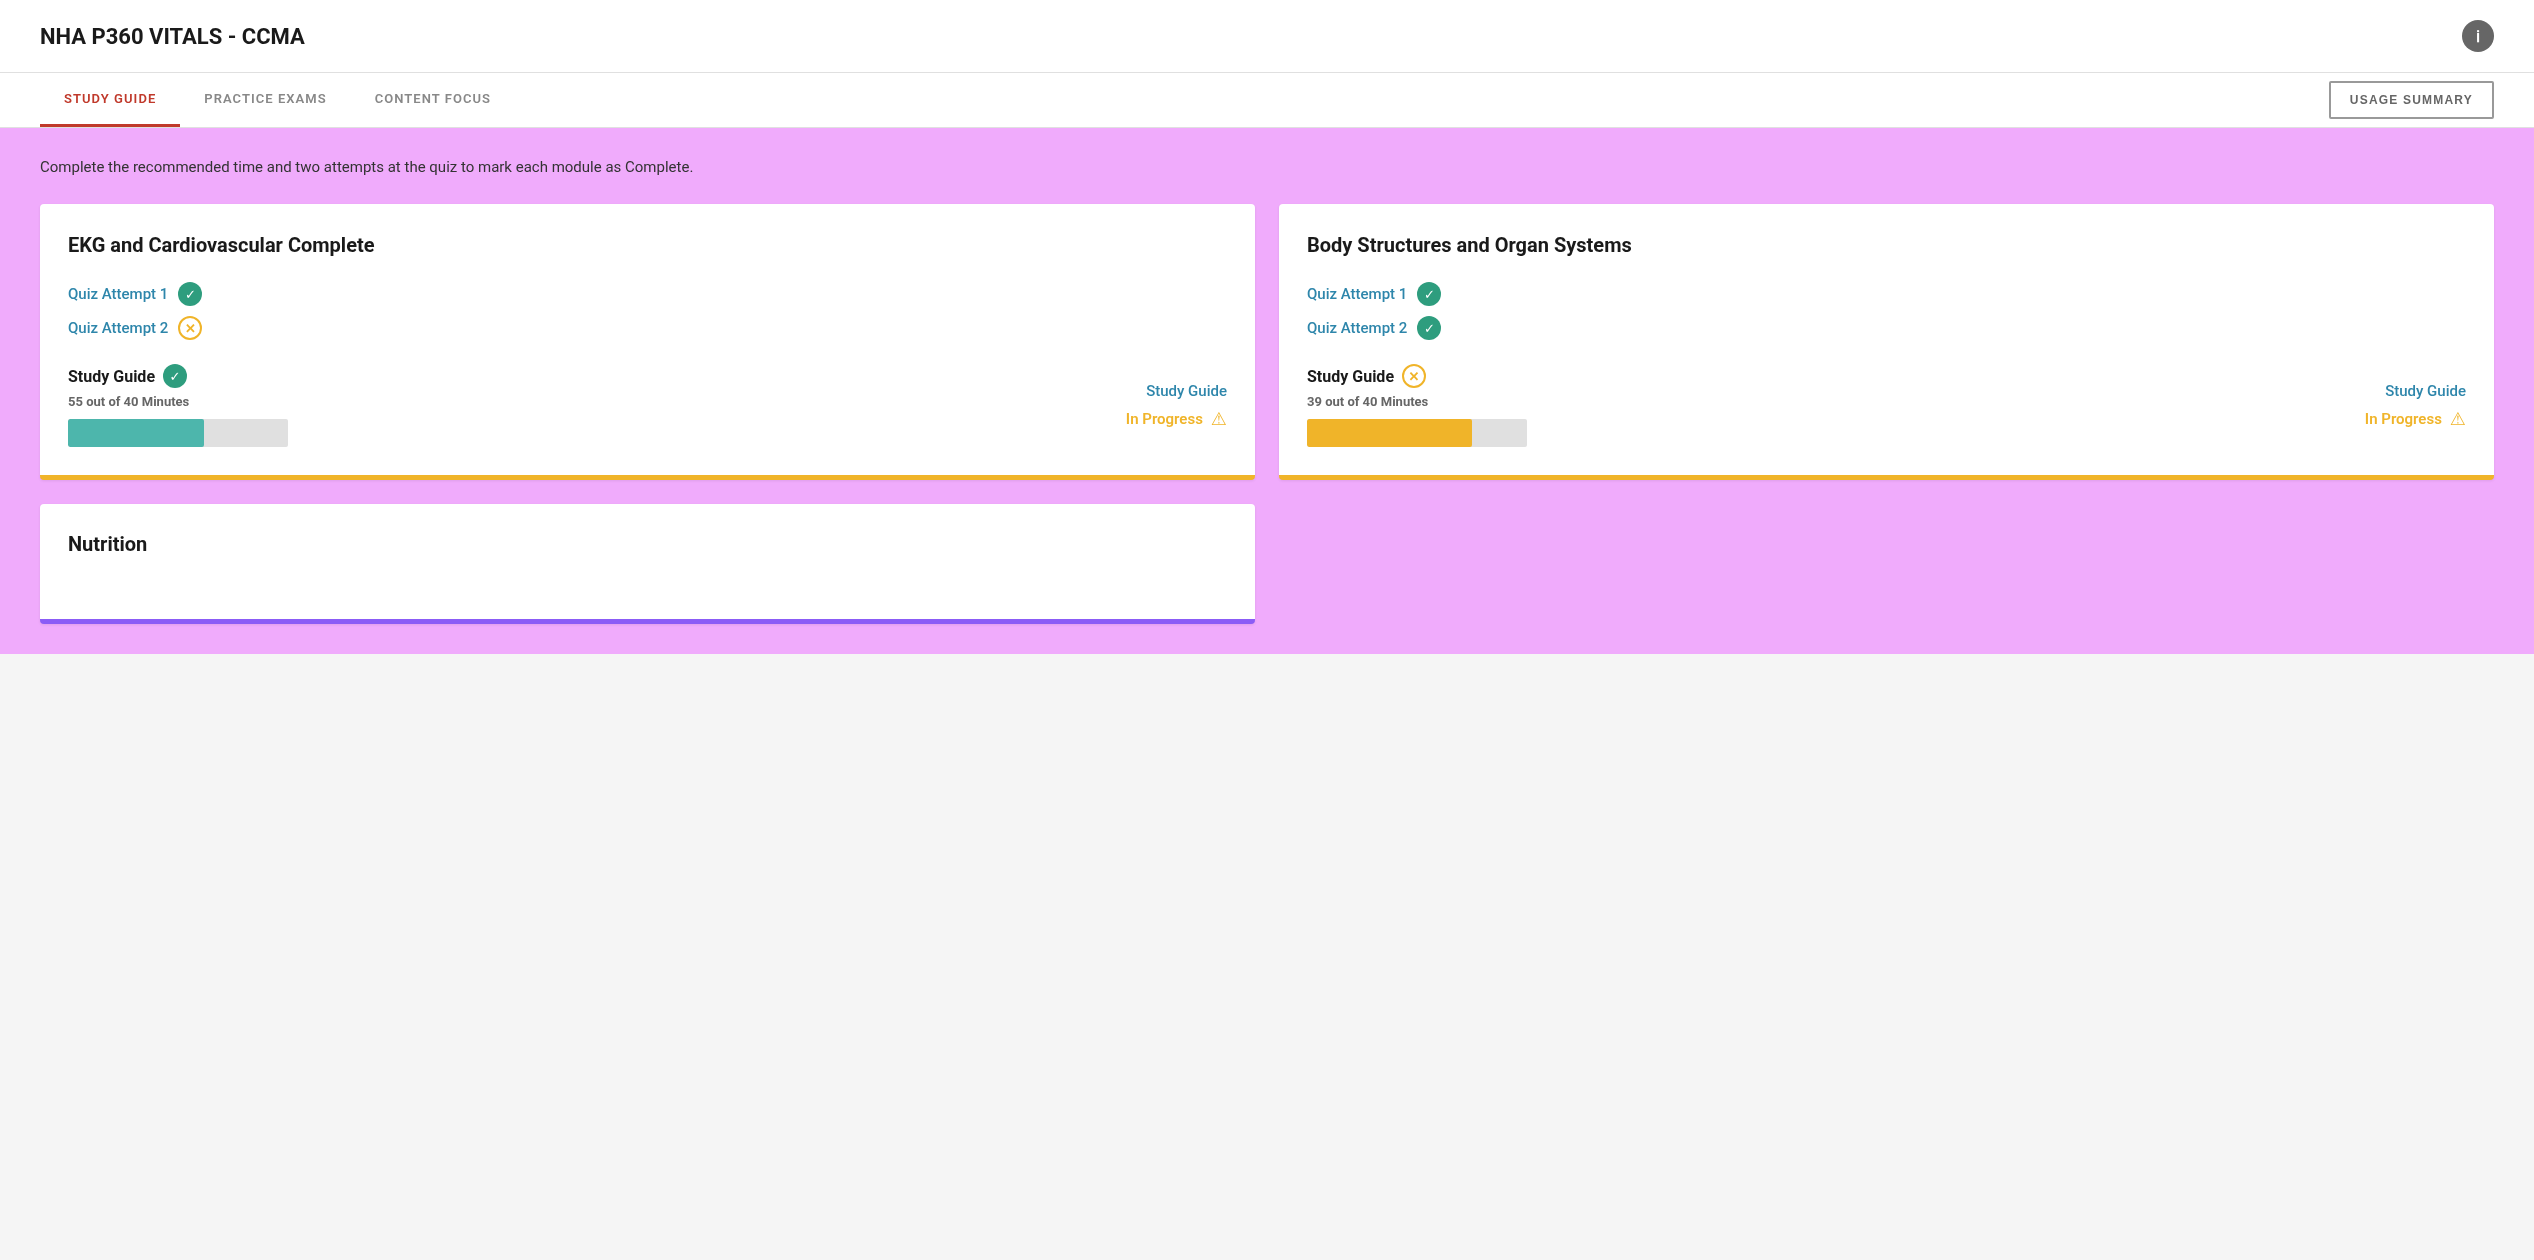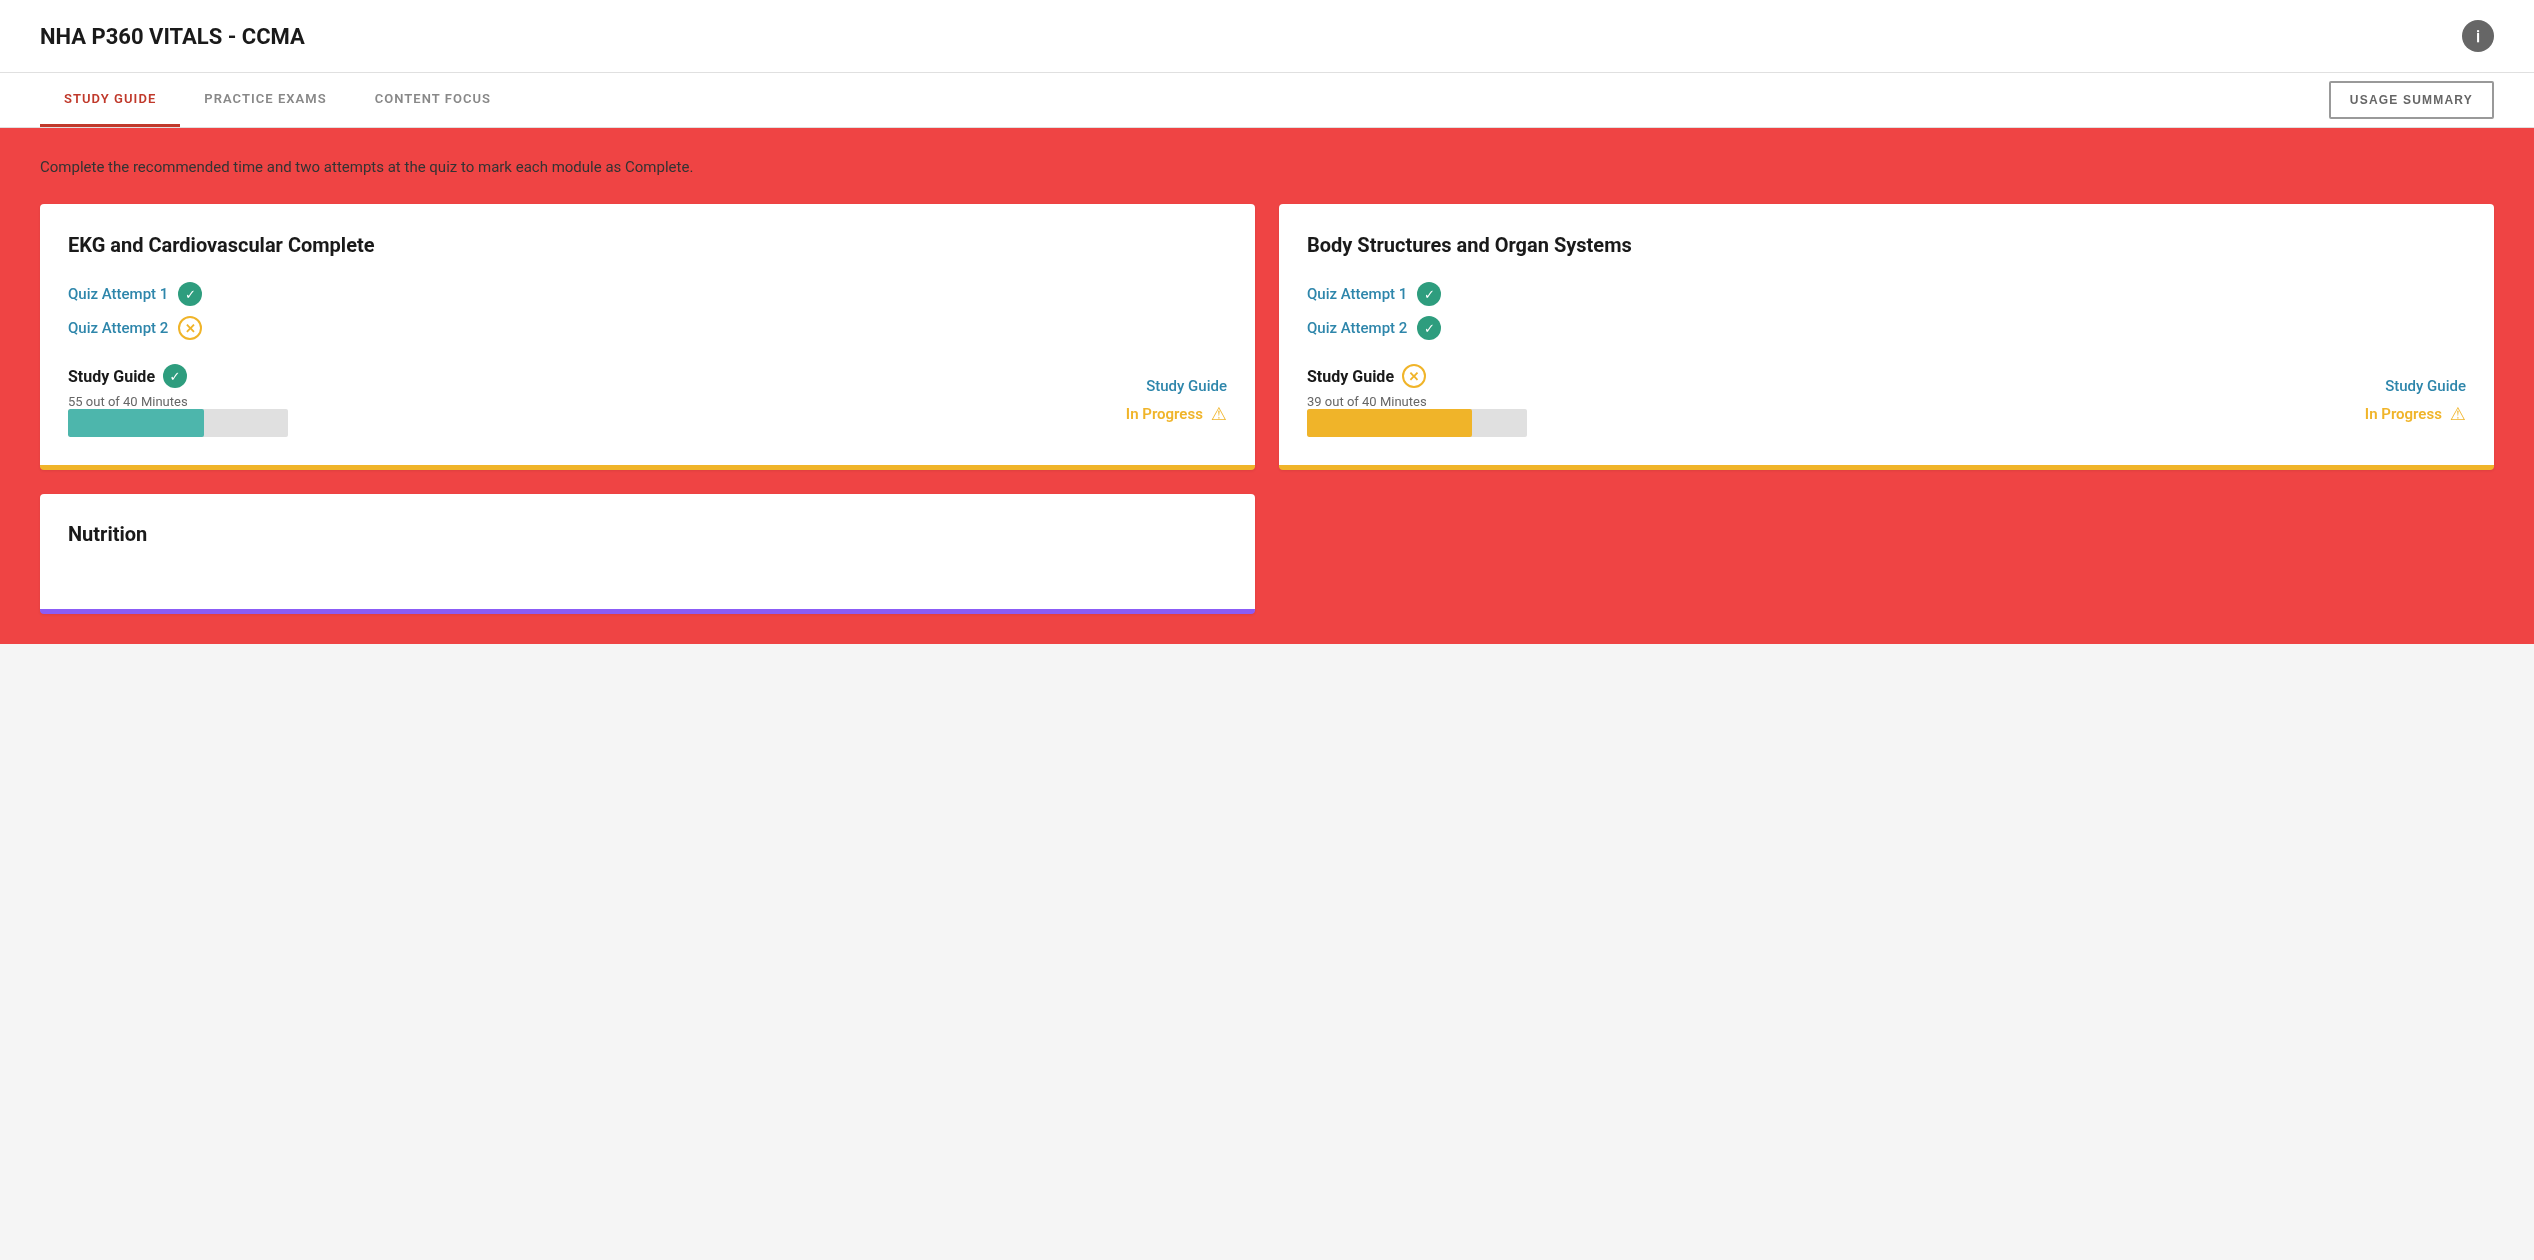--- a/index.html
+++ b/index.html
@@ -77,21 +77,21 @@
       font-size: 12px;
       font-weight: 700;
       letter-spacing: 0.1em;
       text-transform: uppercase;
       cursor: pointer;
       border-radius: 2px;
     }
 
     .main-content {
       padding: 30px 40px;
-      background: #ef4444;
+      background: #f0abfc;
     }
 
     .subtitle {
       font-size: 15px;
       color: #333;
       margin-bottom: 28px;
     }
 
     .cards-grid {
       display: grid;
@@ -179,21 +179,22 @@
 
     .study-guide-title {
       font-size: 16px;
       font-weight: 700;
       color: #1a1a1a;
     }
 
     .minutes-text {
       font-size: 13px;
       color: #666;
-      margin-bottom: 0;
+      margin-bottom: 10px;
+      font-weight: bold;
     }
 
     .progress-bar-container {
       width: 220px;
       height: 28px;
       background: #e0e0e0;
       border-radius: 2px;
       overflow: hidden;
     }
 

